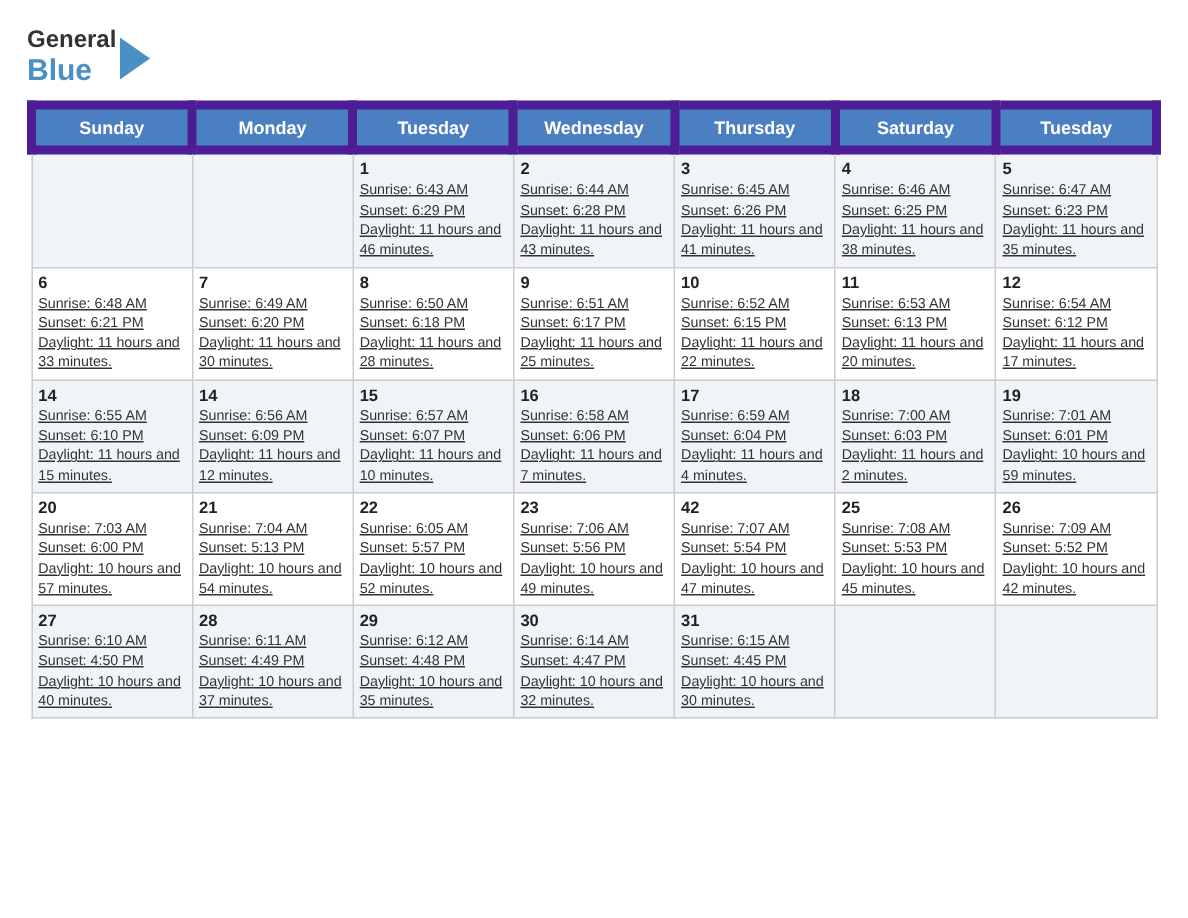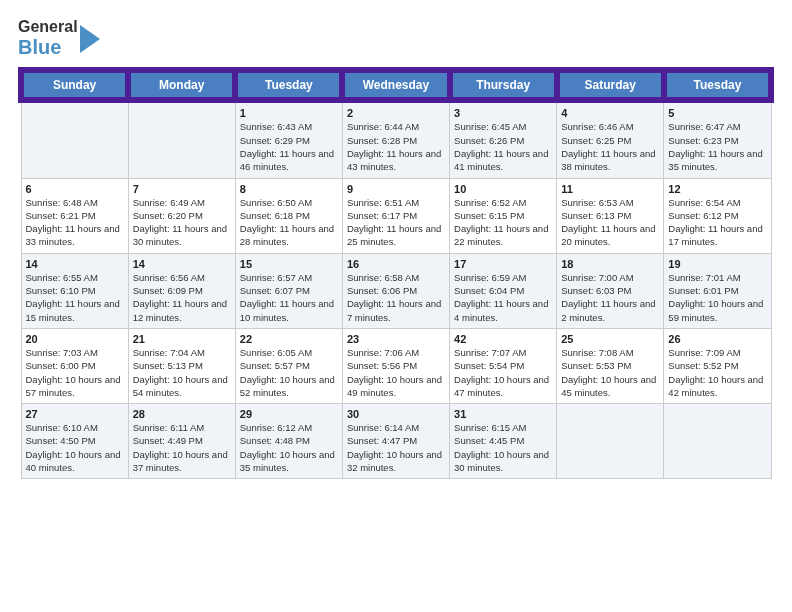--- a/index.html
+++ b/index.html
@@ -69,20 +69,21 @@
     .day-num {
       font-weight: bold;
       font-size: 11px;
       display: block;
       margin-bottom: 1px;
     }
     .day-info {
       font-size: 9.5px;
       line-height: 1.4;
       color: #333;
+      text-decoration: underline;
     }
     .empty-cell {
       background: #fff;
     }
     tbody tr:nth-child(odd) .empty-cell {
       background: #f0f4f8;
     }
   </style>
 </head>
 <body>

